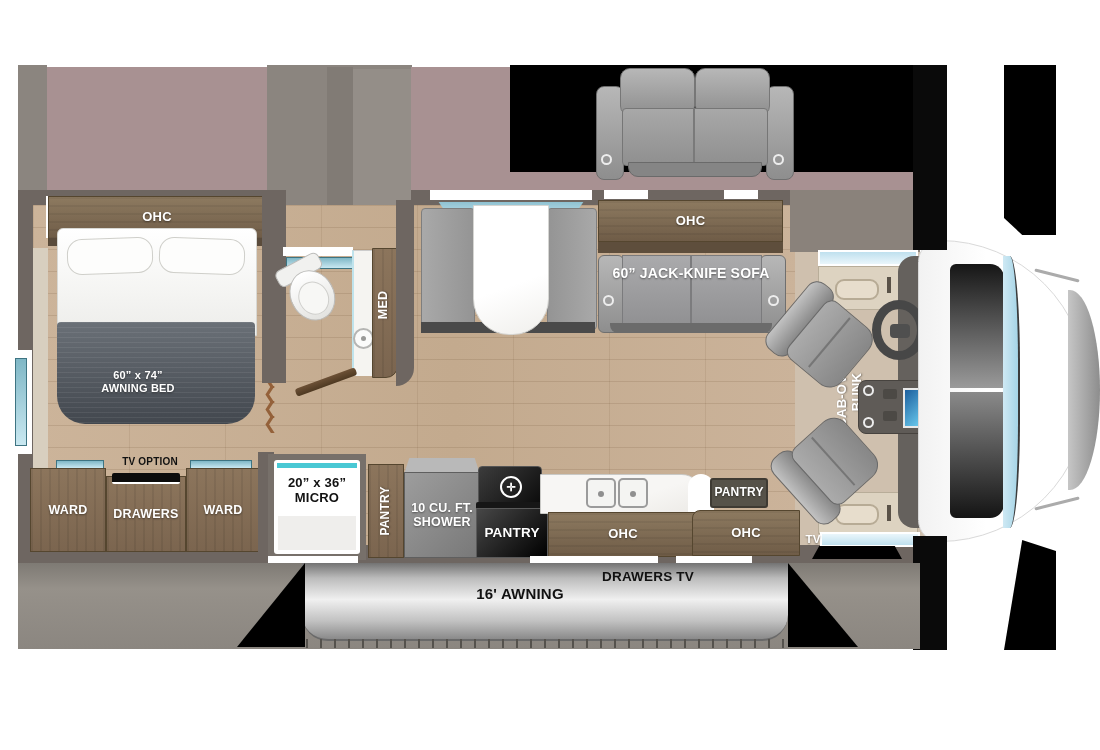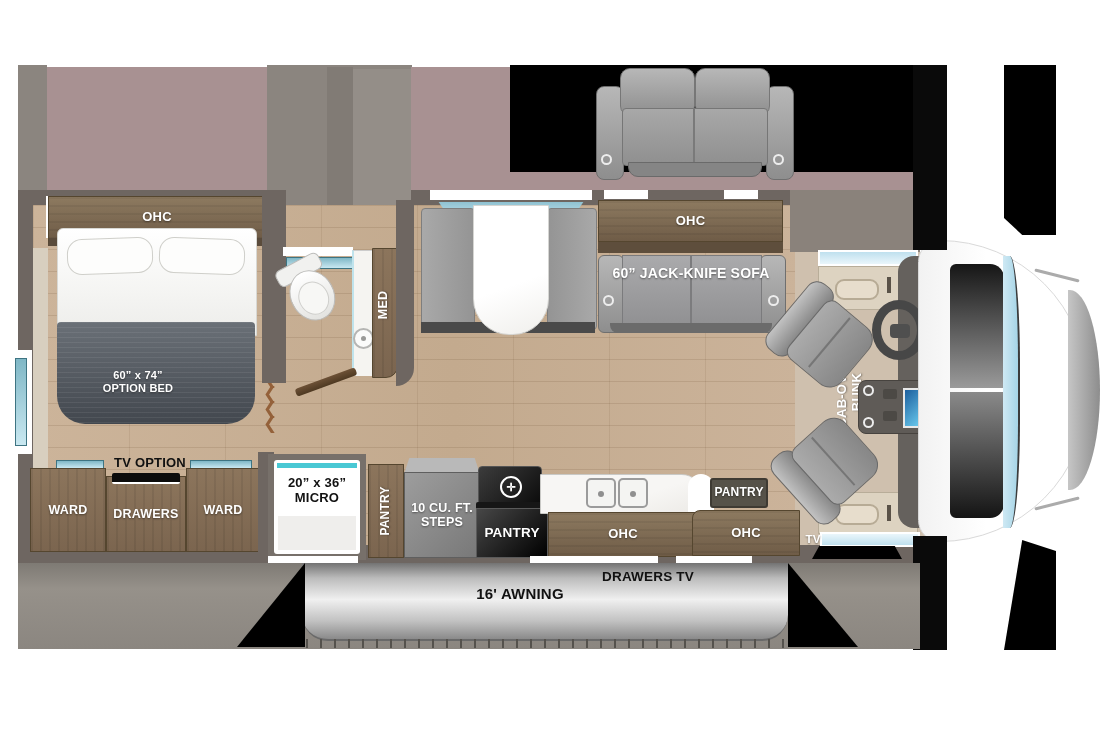--- a/index.html
+++ b/index.html
@@ -73,21 +73,21 @@
   </div>
   <div class="a" style="left:33px;top:248px;width:15px;height:284px;background:#d8cfbf;"></div>
 
   <div class="a" style="left:57px;top:228px;width:198px;height:196px;">
     <div class="a" style="left:0;top:0;width:198px;height:106px;background:linear-gradient(180deg,#ffffff,#ededea);border-radius:6px 6px 0 0;border:1px solid #d8d8d4;"></div>
     <div class="a" style="left:10px;top:10px;width:84px;height:34px;background:#fdfdfc;border:1px solid #cfcfca;border-radius:15px;transform:rotate(-2deg);"></div>
     <div class="a" style="left:102px;top:10px;width:84px;height:34px;background:#fdfdfc;border:1px solid #cfcfca;border-radius:15px;transform:rotate(2deg);"></div>
     <div class="a" style="left:0;top:94px;width:198px;height:102px;border-radius:4px 4px 28px 28px;background:repeating-linear-gradient(180deg, rgba(255,255,255,.07) 0 1px, rgba(0,0,0,0) 1px 5px),linear-gradient(180deg,#6a7077,#42474e);"></div>
     <div class="a lbl" style="left:0;top:106px;width:162px;font-size:11px;margin-top:35px;">
       <div>60” x 74”</div>
-      <div>OPTION BED</div>
+      <div>AWNING BED</div>
     </div>
   </div>
 
   <div class="a" style="left:252px;top:356px;width:36px;height:76px;color:#94613a;font-weight:bold;font-size:17px;line-height:15px;text-align:center;font-family:'DejaVu Sans',sans-serif;">❮<br>❮<br>❮<br>❮<br>❮</div>
 
   <div class="a" style="left:262px;top:190px;width:24px;height:193px;background:#6e6661;"></div>
   <div class="a" style="left:283px;top:247px;width:70px;height:9px;background:#fff;"></div>
   <div class="a teal" style="left:286px;top:257px;width:68px;height:12px;"></div>
   <div class="a" style="left:282px;top:258px;width:56px;height:66px;transform:rotate(-28deg);">
     <div class="a" style="left:4px;top:0;width:46px;height:16px;background:#f1f1ef;border:1px solid #bdbdbb;border-radius:6px;"></div>
@@ -169,21 +169,21 @@
   <div class="a" style="left:1003px;top:256px;width:15px;height:272px;background:linear-gradient(90deg,#cfe9f4,#a5d4e6);border-radius:0 60% 60% 0 / 0 40% 40% 0;border-right:2px solid #3b3b3b;"></div>
   <div class="a" style="left:1034px;top:274px;width:46px;height:3px;background:#ababab;border-radius:2px;transform:rotate(14deg);"></div>
   <div class="a" style="left:1034px;top:502px;width:46px;height:3px;background:#ababab;border-radius:2px;transform:rotate(-14deg);"></div>
   <div class="a" style="left:1068px;top:290px;width:32px;height:200px;background:linear-gradient(90deg,#c6c6c6,#8d8d8d);border-radius:0 30px 30px 0 / 0 100px 100px 0;"></div>
 
   <div class="a" style="left:913px;top:65px;width:34px;height:185px;background:#0a0a0a;"></div>
   <div class="a" style="left:1004px;top:65px;width:52px;height:170px;background:#000;clip-path:polygon(0 0,100% 0,100% 100%,35% 100%,0 90%);"></div>
   <div class="a" style="left:913px;top:536px;width:34px;height:114px;background:#0a0a0a;"></div>
   <div class="a" style="left:1004px;top:540px;width:52px;height:110px;background:#000;clip-path:polygon(35% 0,100% 10%,100% 100%,0 100%);"></div>
 
-  <div class="a lbl lbl-dark" style="left:100px;top:456px;width:100px;font-size:13px;">TV OPTION</div>
+  <div class="a lbl lbl-dark" style="left:100px;top:456px;width:100px;font-size:10px;">TV OPTION</div>
   <div class="a teal" style="left:56px;top:460px;width:48px;height:9px;"></div>
   <div class="a teal" style="left:190px;top:460px;width:62px;height:9px;"></div>
   <div class="a brownV flexc" style="left:30px;top:468px;width:76px;height:84px;">
     <div class="lbl" style="font-size:12.5px;">WARD</div>
   </div>
   <div class="a brownV flexc" style="left:106px;top:476px;width:80px;height:76px;">
     <div class="lbl" style="font-size:12.5px;">DRAWERS</div>
   </div>
   <div class="a" style="left:112px;top:473px;width:68px;height:9px;background:#0c0c0c;border-radius:2px;border-bottom:2px solid #fff;"></div>
   <div class="a brownV flexc" style="left:186px;top:468px;width:74px;height:84px;">
@@ -201,21 +201,21 @@
     </div>
   </div>
 
   <div class="a brownV" style="left:368px;top:464px;width:36px;height:94px;"></div>
   <div class="a lbl" style="left:346px;top:504px;width:80px;height:14px;font-size:12px;transform:rotate(-90deg);">PANTRY</div>
 
   <div class="a" style="left:404px;top:458px;width:76px;height:16px;background:#b9b9b9;clip-path:polygon(7% 0,93% 0,100% 100%,0 100%);"></div>
   <div class="a flexc" style="left:404px;top:472px;width:76px;height:86px;background:linear-gradient(135deg,#9d9d9d,#787878);border:1px solid #5f5f5f;box-sizing:border-box;">
     <div class="lbl" style="font-size:12.5px;">
       <div>10 CU. FT.</div>
-      <div>STEPS</div>
+      <div>SHOWER</div>
     </div>
   </div>
 
   <div class="a" style="left:478px;top:466px;width:62px;height:40px;background:linear-gradient(135deg,#3c3c3c,#0a0a0a);border-radius:4px;border:1px solid #555;">
     <div class="a" style="left:21px;top:9px;width:18px;height:18px;border:2px solid #fff;border-radius:50%;color:#fff;font-size:11px;line-height:18px;text-align:center;font-weight:bold;">✛</div>
   </div>
   <div class="a" style="left:476px;top:502px;width:70px;height:12px;background:#161616;border-radius:2px;"></div>
   <div class="a flexc" style="left:476px;top:508px;width:72px;height:50px;background:linear-gradient(135deg,#474747,#000);border:1px solid #5a5a5a;box-sizing:border-box;">
     <div class="lbl" style="font-size:13.5px;">PANTRY</div>
   </div>

